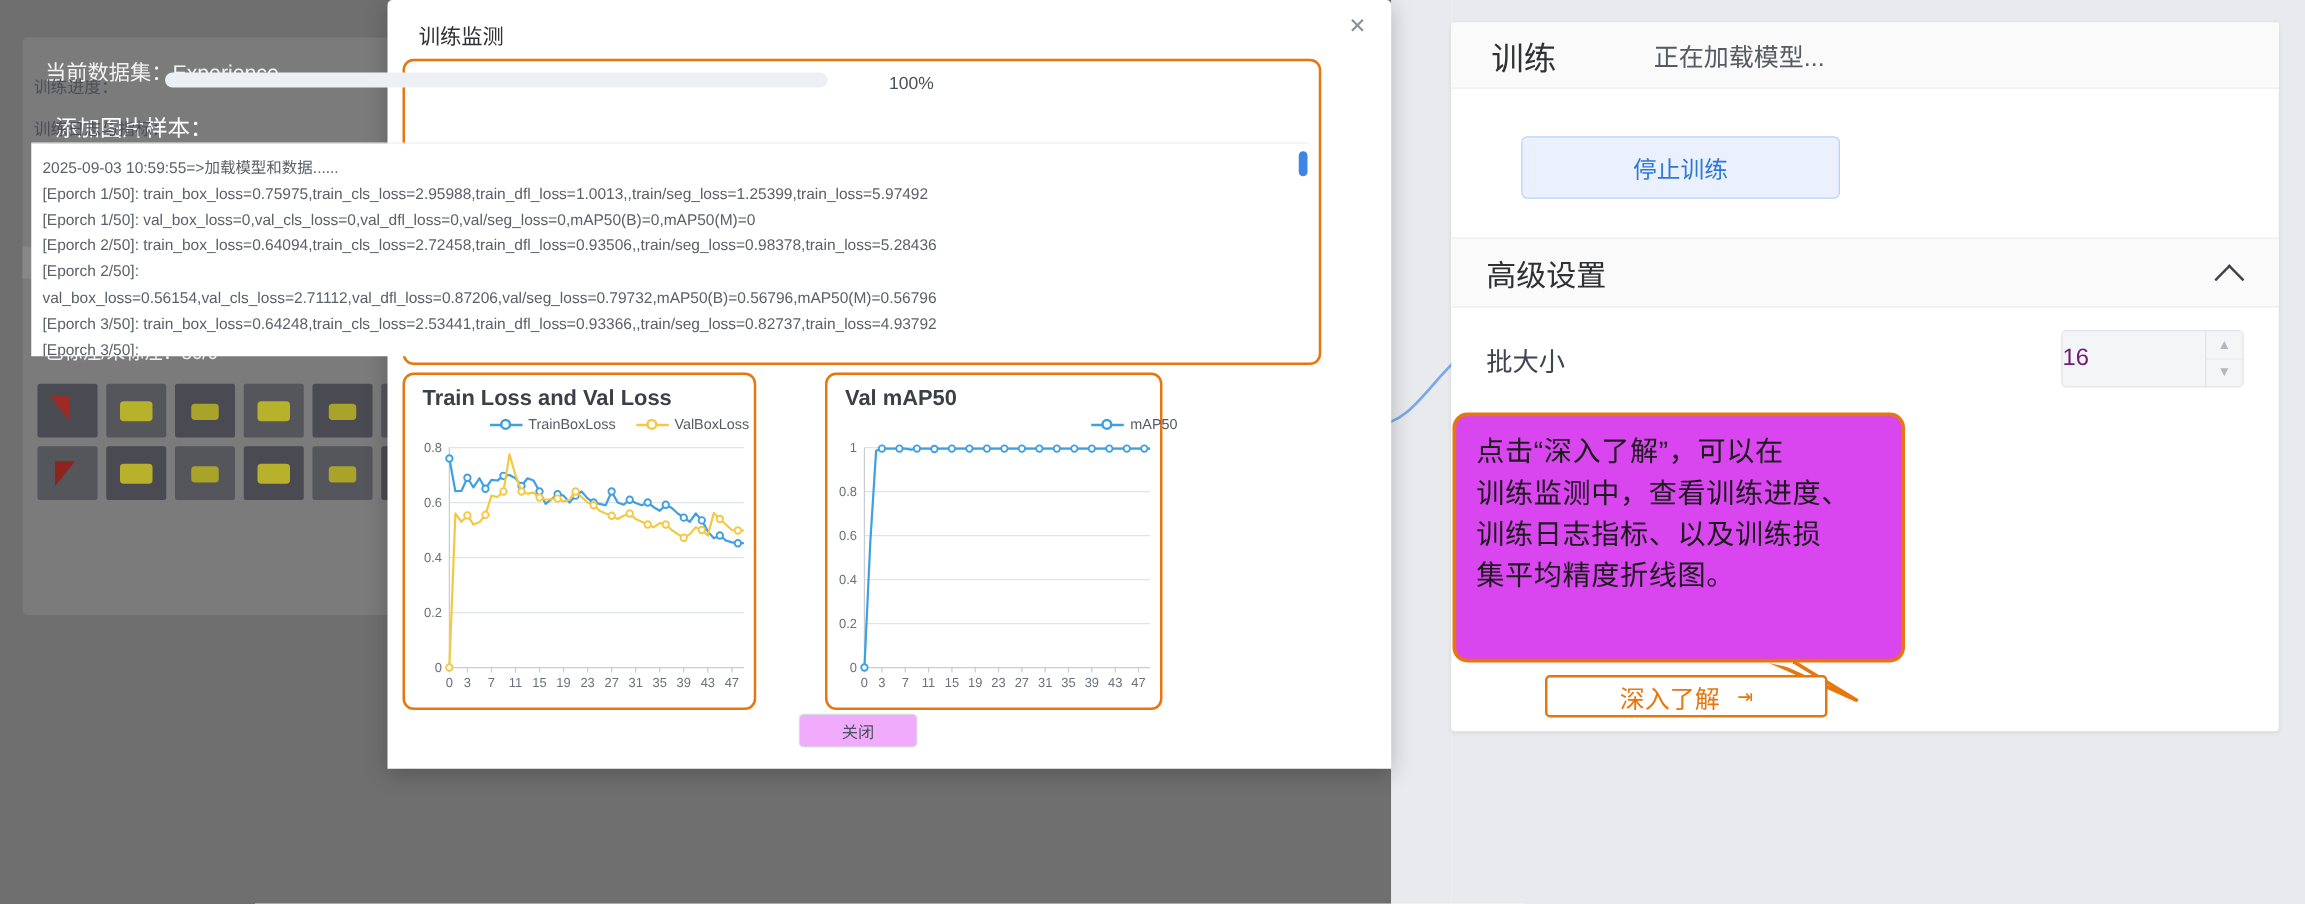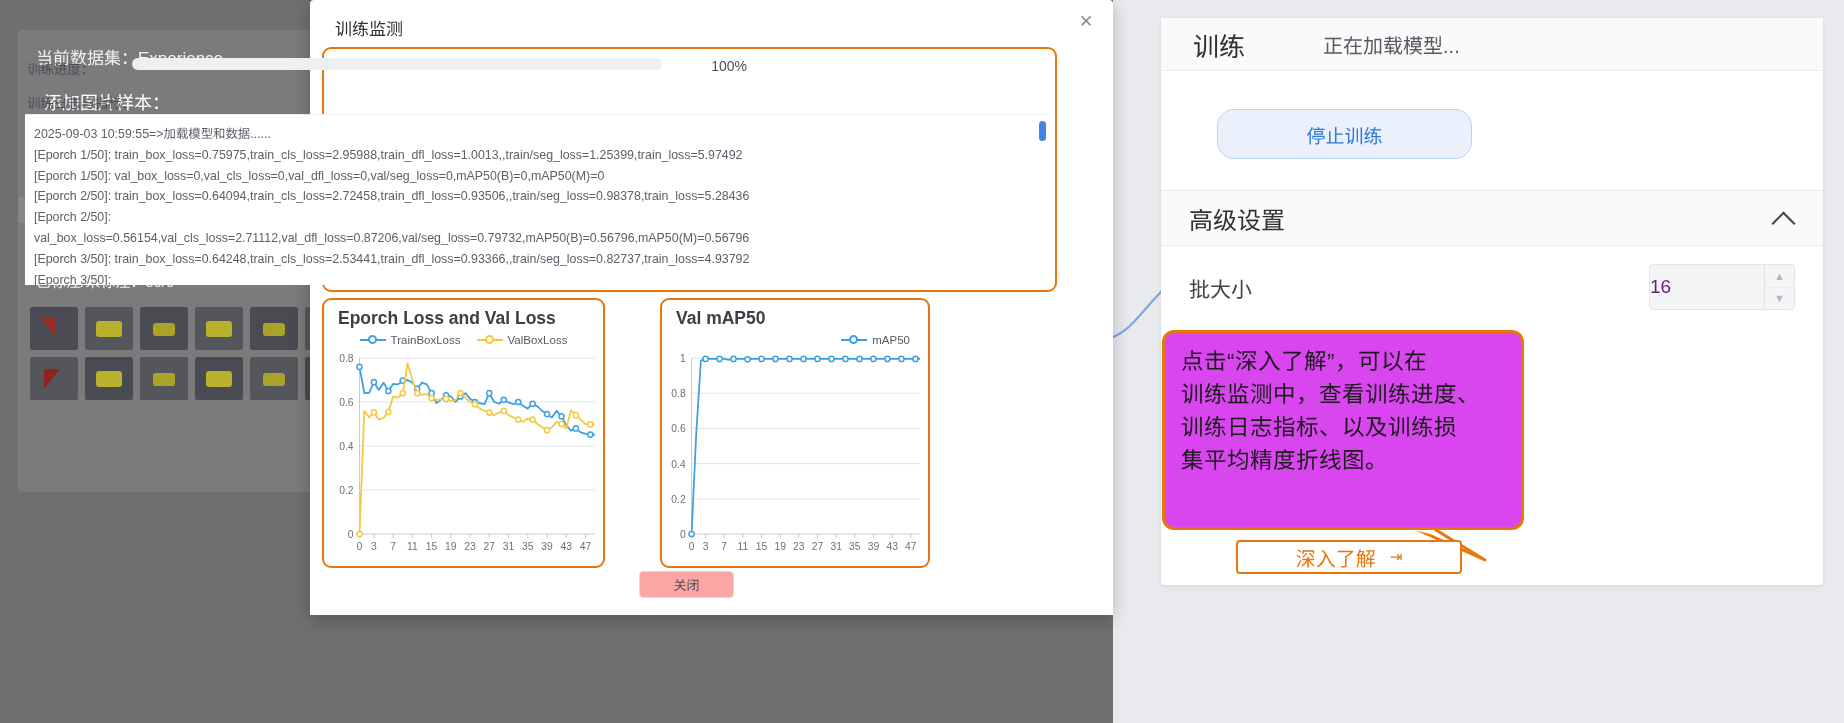--- a/index.html
+++ b/index.html
@@ -76,21 +76,21 @@
   .rc-header {
     position: absolute; left: 0; top: 0; width: 662px; height: 53px;
     background: #fafafa; border-bottom: 1px solid #ededed;
     display: flex; align-items: center;
   }
   .rc-title { margin-left: 32px; font-size: 26px; color: #303133; }
   .rc-status { margin-left: 78px; font-size: 20px; color: #555a63; }
 
   .stop-btn {
     position: absolute; left: 56px; top: 91px; width: 255px; height: 50px;
-    background: #eaf1fd; border: 1px solid #b9d3f7; border-radius: 17px;
+    background: #eaf1fd; border: 1px solid #b9d3f7; border-radius: 5px;
     display: flex; align-items: center; justify-content: center;
     color: #2f78d6; font-size: 19px;
   }
 
   .adv-row {
     position: absolute; left: 0; top: 172px; width: 662px; height: 56px;
     background: #fafafa; border-top: 1px solid #ededed; border-bottom: 1px solid #ededed;
     display: flex; align-items: center; justify-content: space-between;
     padding: 0 28px;
   }
@@ -188,41 +188,41 @@
   
   .chart-card {
     position: absolute; top: 298px; height: 270px;
     border: 2.5px solid #e8760f; border-radius: 9px; background: #ffffff;
   }
   #chart-left  { left: 322px; width: 283px; }
   #chart-right { left: 660px; width: 270px; }
   .chart-title { position: absolute; left: 14px; top: 8px; font-size: 17.5px; font-weight: bold; color: #3b4048; }
   .chart-legend {
     position: absolute; top: 34px; width: 100%;
-    display: flex; align-items: center; justify-content: center; gap: 16px;
+    display: flex; align-items: center; justify-content: center; gap: 16px; margin-left: 32px;
   }
   #chart-right .chart-legend { justify-content: flex-end; padding-right: 18px; }
   .legend-item { display: flex; align-items: center; gap: 5px; font-size: 11.5px; color: #565b63; }
   .legend-mark { width: 26px; height: 11px; position: relative; }
   .legend-mark::before {
     content:""; position:absolute; left:0; top:4.5px; width: 26px; height: 2px;
   }
   .legend-mark::after {
     content:""; position:absolute; left:8px; top:0.5px; width: 9px; height: 9px;
     border-radius: 50%; background: #fff; box-sizing: border-box;
   }
   .lm-blue::before { background: #3f9fe0; }
   .lm-blue::after  { border: 2px solid #3f9fe0; }
   .lm-yellow::before { background: #f5c842; }
   .lm-yellow::after  { border: 2px solid #f5c842; }
 
   .plot { position: absolute; left: 0; top: 50px; width: 100%; height: 218px; }
   .close-btn {
     position: absolute; left: 639px; top: 571px; width: 95px; height: 27px;
-    border: 1px solid #d9dde3; border-radius: 4px; background: #fca5a5;
+    border: 1px solid #d9dde3; border-radius: 4px; background: #f0abfc;
     display: flex; align-items: center; justify-content: center;
     font-size: 13px; color: #4a4f58;
   }
 
   svg text { font-family: "Liberation Sans", "DejaVu Sans", sans-serif; }
 </style>
 </head>
 <body>
 
 <div id="root">
@@ -422,21 +422,21 @@
         <div class="log-line">[Eporch 2/50]: train_box_loss=0.64094,train_cls_loss=2.72458,train_dfl_loss=0.93506,,train/seg_loss=0.98378,train_loss=5.28436</div>
         <div class="log-line">[Eporch 2/50]:</div>
         <div class="log-line">val_box_loss=0.56154,val_cls_loss=2.71112,val_dfl_loss=0.87206,val/seg_loss=0.79732,mAP50(B)=0.56796,mAP50(M)=0.56796</div>
         <div class="log-line">[Eporch 3/50]: train_box_loss=0.64248,train_cls_loss=2.53441,train_dfl_loss=0.93366,,train/seg_loss=0.82737,train_loss=4.93792</div>
         <div class="log-line">[Eporch 3/50]:</div>
       </div>
   </div>
   <div class="log-scroll"></div>
 
   <div class="chart-card" id="chart-left">
-    <div class="chart-title">Eporch Loss and Val Loss</div>
+    <div class="chart-title">Train Loss and Val Loss</div>
     <div class="chart-legend">
       <span class="legend-item">
         <span class="legend-mark lm-blue"></span>
         <span>TrainBoxLoss</span>
       </span>
       <span class="legend-item">
         <span class="legend-mark lm-yellow"></span>
         <span>ValBoxLoss</span>
       </span>
     </div>

